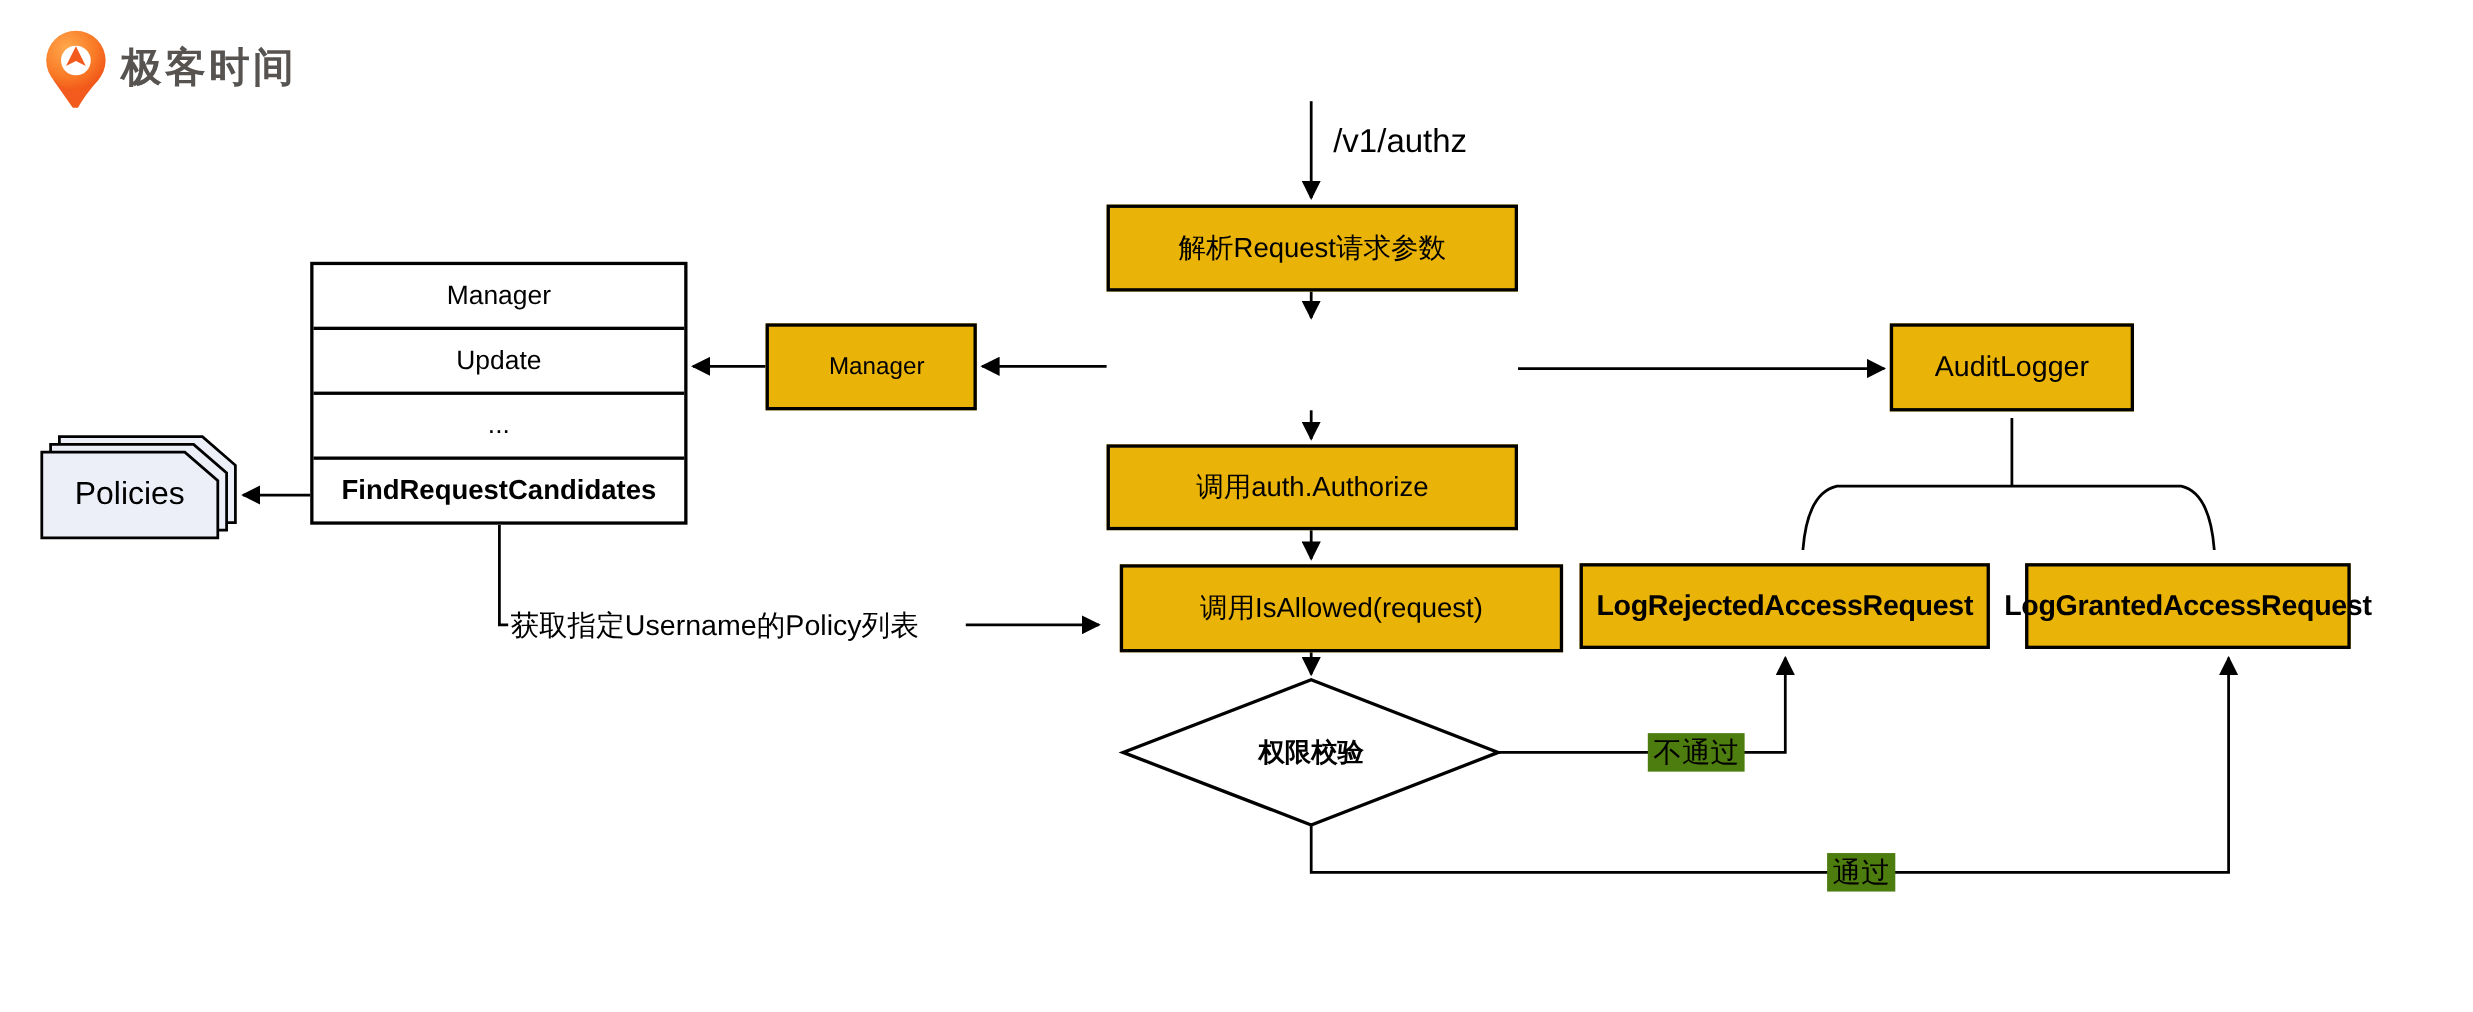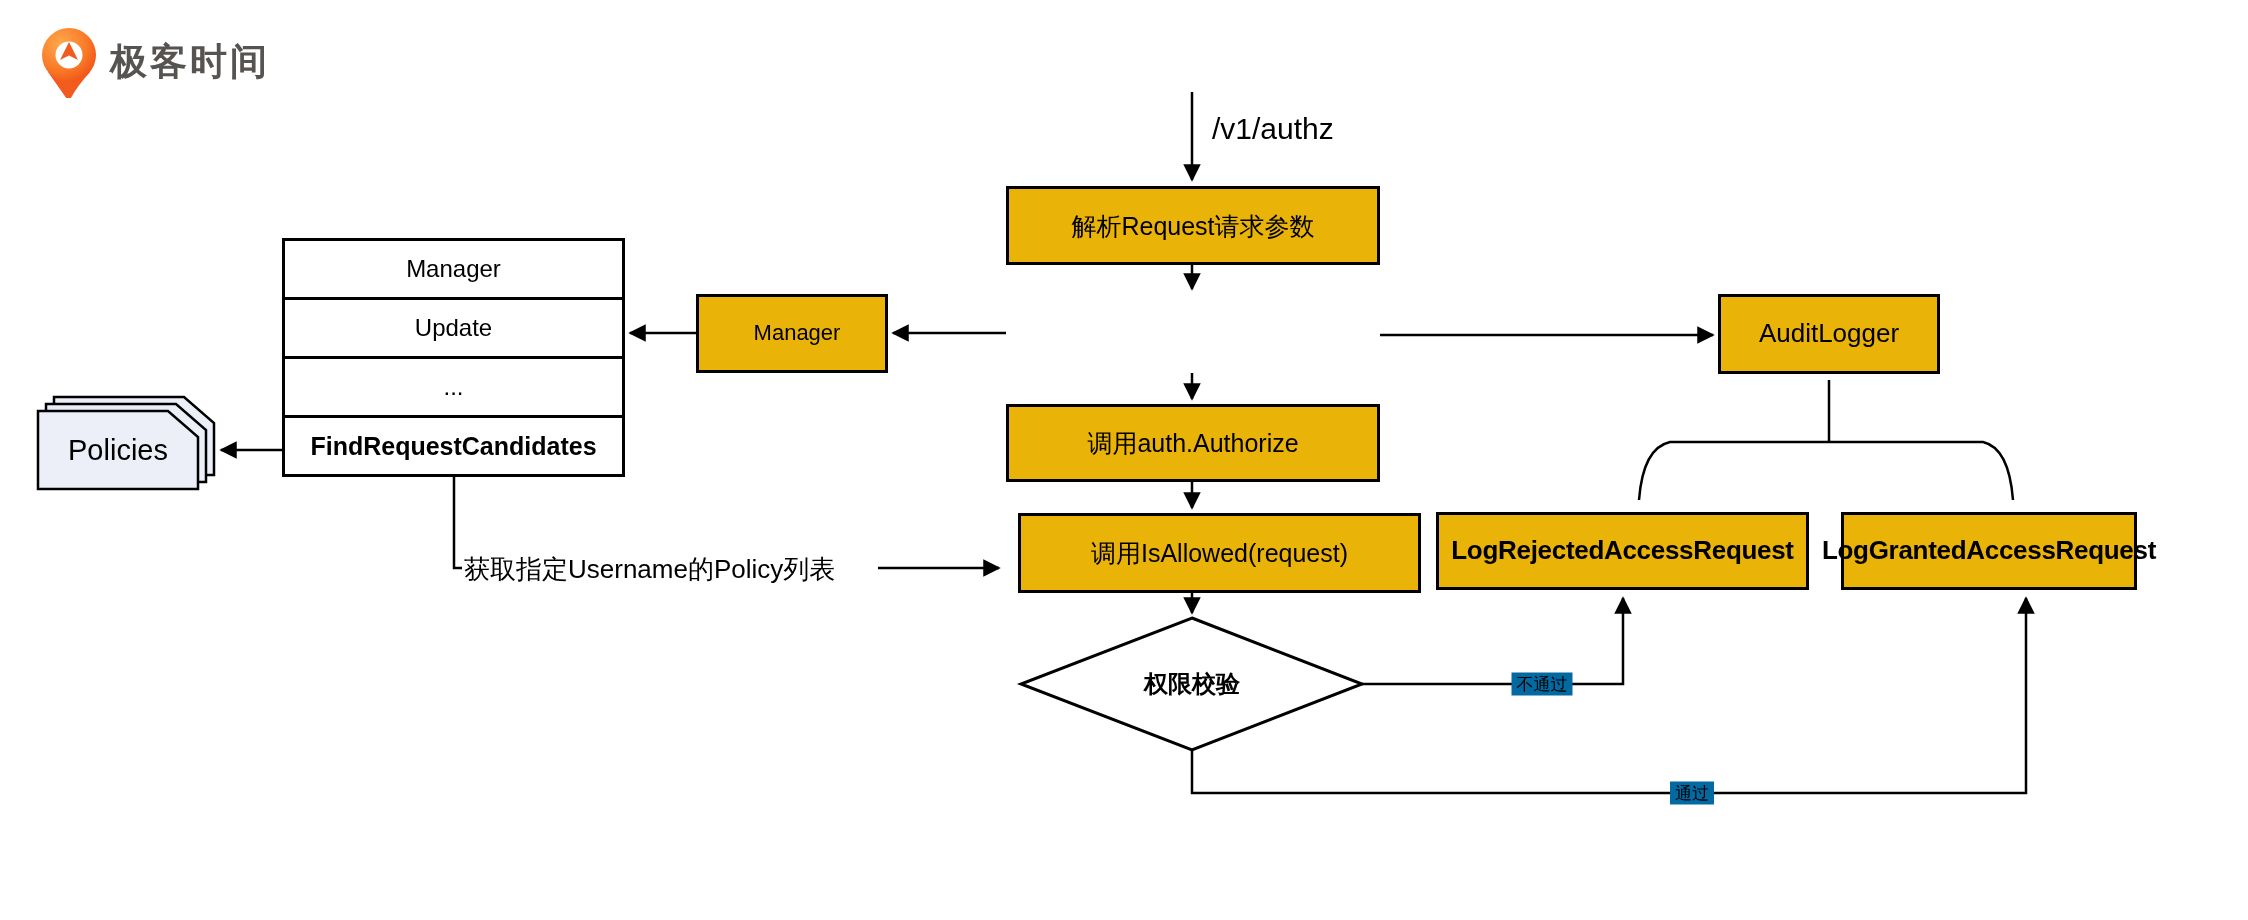--- a/index.html
+++ b/index.html
@@ -19,22 +19,22 @@
     position:absolute;left:282px;top:238px;width:343px;height:239px;
     border:3px solid #000;background:#fff;box-sizing:border-box;
     display:flex;flex-direction:column;z-index:2;
   }
   .method-row{
     flex:1;display:flex;align-items:center;justify-content:center;
     font-size:24px;border-bottom:3px solid #000;box-sizing:border-box;white-space:nowrap;
   }
   .method-row:last-child{border-bottom:none;font-weight:bold;font-size:25px;}
   .line-label{
-    position:absolute;z-index:3;background:#0369a1;padding:0 5px;
-    font-size:17px;white-space:nowrap;transform:translate(-50%,-50%);
+    position:absolute;z-index:3;background:#4d7c0f;padding:0 5px;
+    font-size:26px;white-space:nowrap;transform:translate(-50%,-50%);
   }
   .free-label{
     position:absolute;z-index:3;font-size:30px;white-space:nowrap;
   }
   .note-label{
     position:absolute;z-index:3;background:#fff;font-size:26px;white-space:nowrap;
     transform:translateY(-50%);
   }
   .diamond-label{
     position:absolute;z-index:3;font-size:24px;white-space:nowrap;

